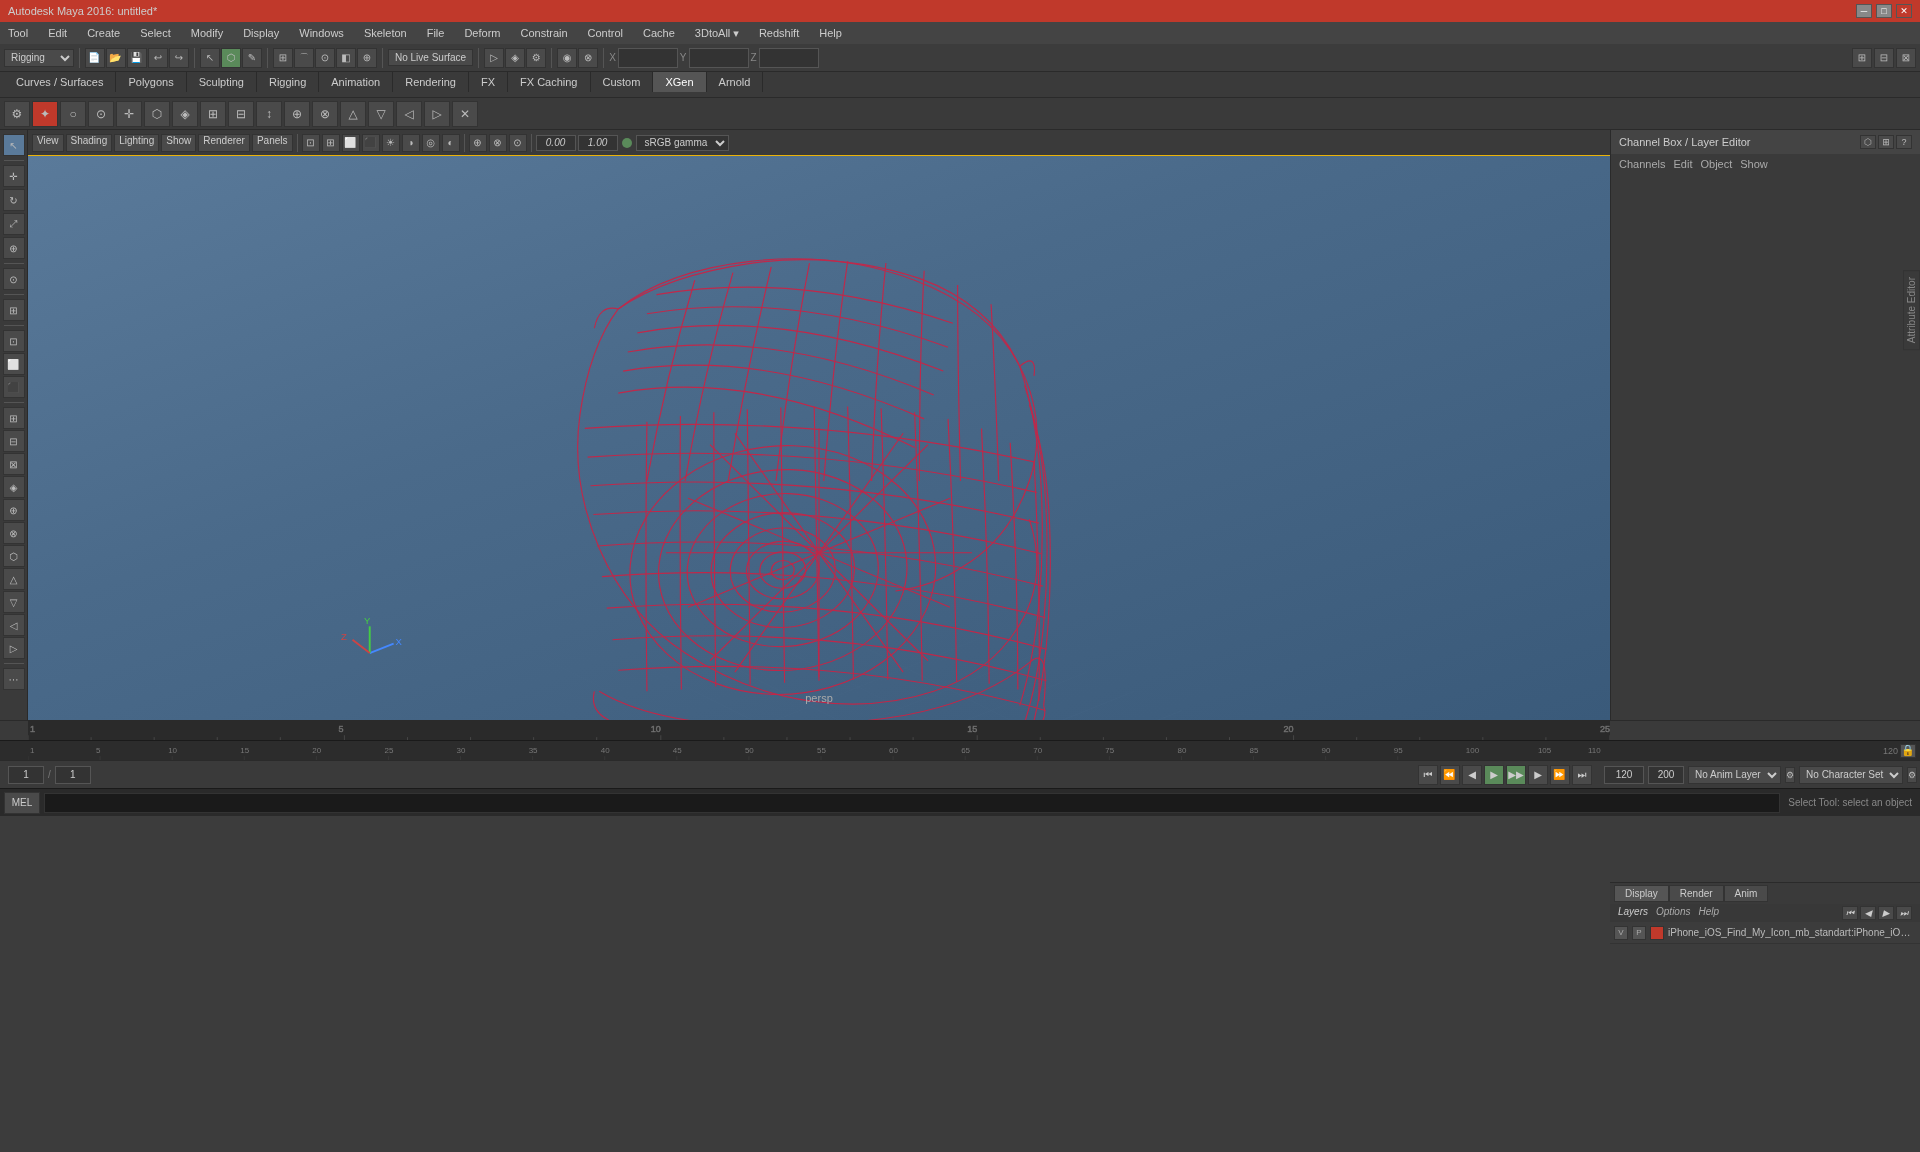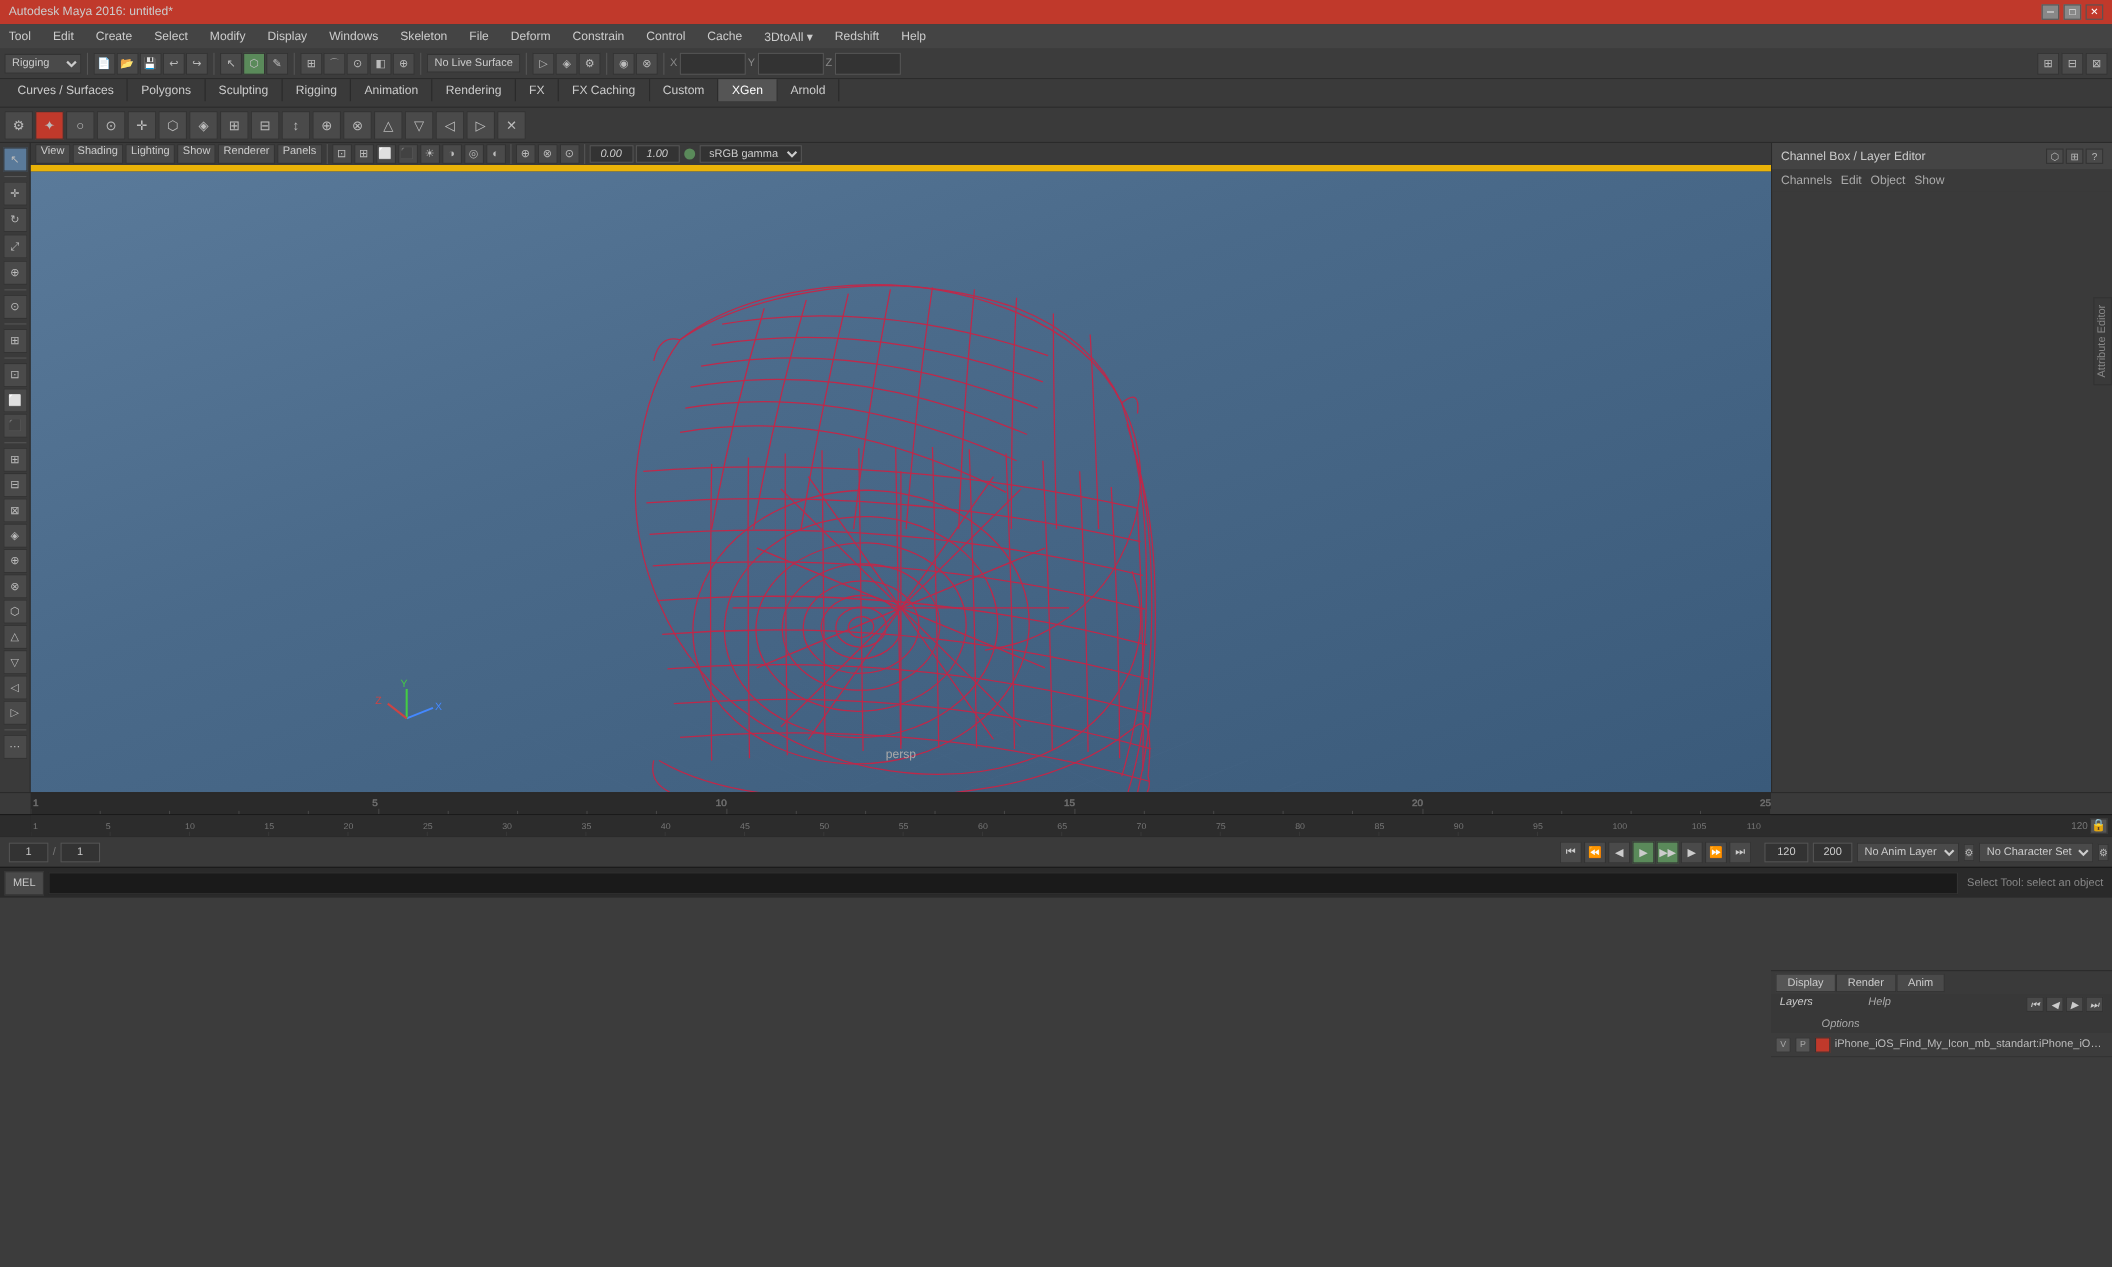--- a/index.html
+++ b/index.html
@@ -55,33 +55,33 @@
     .lt-btn { width: 22px; height: 22px; background: #4a4a4a; border: 1px solid #333; cursor: pointer; display: flex; align-items: center; justify-content: center; font-size: 10px; color: #bbb; }
     .lt-btn.active { background: #5a7a9a; }
     .lt-sep { width: 20px; height: 1px; background: #555; margin: 2px 0; }
     .lt-group { display: flex; flex-direction: column; gap: 1px; }
 
     
     #viewport-container {
       flex: 1; display: flex; flex-direction: column; background: #2a2a2a;
     }
     #viewport-toolbar {
-      height: 26px; background: #3a3a3a; display: flex; align-items: center; padding: 0 4px; gap: 2px; border-bottom: 6px solid #eab308;
+      height: 26px; background: #3a3a3a; display: flex; align-items: center; padding: 0 4px; gap: 2px; border-bottom: 1px solid #eab308;
     }
     .vt-btn { height: 18px; padding: 0 4px; background: #4a4a4a; border: 1px solid #333; cursor: pointer; font-size: 10px; color: #ccc; }
     .vt-sep { width: 1px; height: 18px; background: #555; margin: 0 2px; }
     .vt-input { width: 40px; height: 16px; background: #333; border: 1px solid #555; color: #ccc; font-size: 10px; text-align: center; font-style: italic; }
     .vt-gamma { height: 16px; padding: 0 4px; background: #333; border: 1px solid #555; color: #ccc; font-size: 10px; }
 
     #viewport {
       flex: 1; position: relative; background: linear-gradient(160deg, #5a7a9a 0%, #4a6a8a 40%, #3a5a7a 100%); overflow: hidden;
     }
 
     #viewport-label {
-      position: absolute; bottom: 28px; left: 50%; transform: translateX(-50%); color: #aaa; font-size: 11px;
+      position: absolute; bottom: 16px; left: 50%; transform: translateX(-50%); color: #aaa; font-size: 11px;
     }
 
     
     #right-panel {
       width: 310px; background: #3a3a3a; display: flex; flex-direction: column; border-left: 1px solid #2a2a2a;
     }
     #channel-box-header {
       height: 24px; background: #444; display: flex; align-items: center; padding: 0 8px; justify-content: space-between;
     }
     #channel-box-tabs {
@@ -465,21 +465,21 @@
 
     <div id="layer-editor-section" style="position:absolute;bottom:90px;right:0;width:310px;">
       <div id="layer-tabs" style="display:flex;gap:0;padding:2px 4px;background:#3a3a3a;">
         <div class="layer-tab active">Display</div>
         <div class="layer-tab">Render</div>
         <div class="layer-tab">Anim</div>
       </div>
       <div id="layer-sub-tabs" style="display:flex;gap:8px;padding:2px 8px;background:#383838;justify-content:space-between;font-style:italic;">
         <div style="display:flex;gap:8px;">
           <span style="font-size:10px;color:#ccc;cursor:pointer;">Layers</span>
-          <span style="font-size:10px;color:#aaa;cursor:pointer;margin-top:20px;">Options</span>
+          <span style="font-size:10px;color:#aaa;cursor:pointer;">Options</span>
           <span style="font-size:10px;color:#aaa;cursor:pointer;">Help</span>
         </div>
         <div style="display:flex;gap:2px;">
           <div class="layer-ctrl-btn">⏮</div>
           <div class="layer-ctrl-btn">◀</div>
           <div class="layer-ctrl-btn">▶</div>
           <div class="layer-ctrl-btn">⏭</div>
         </div>
       </div>
       <div id="layer-list">

